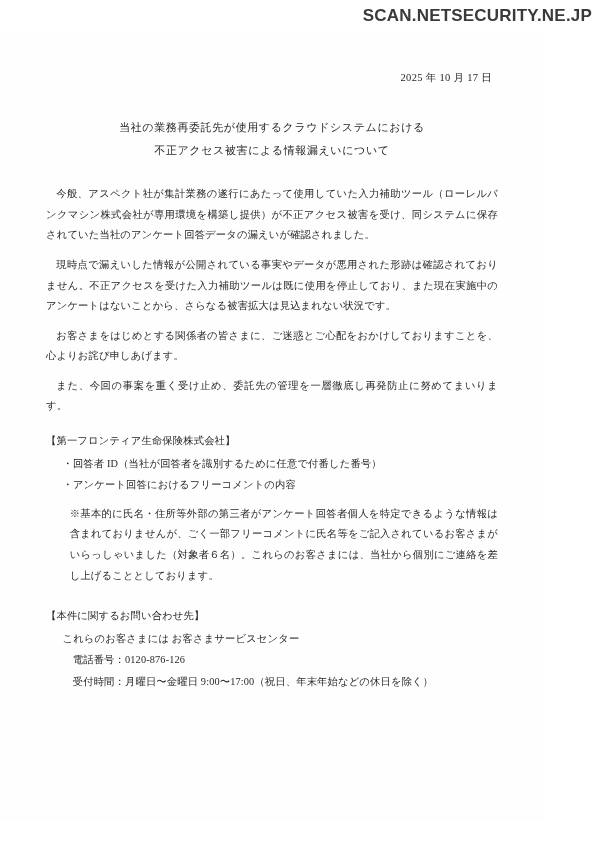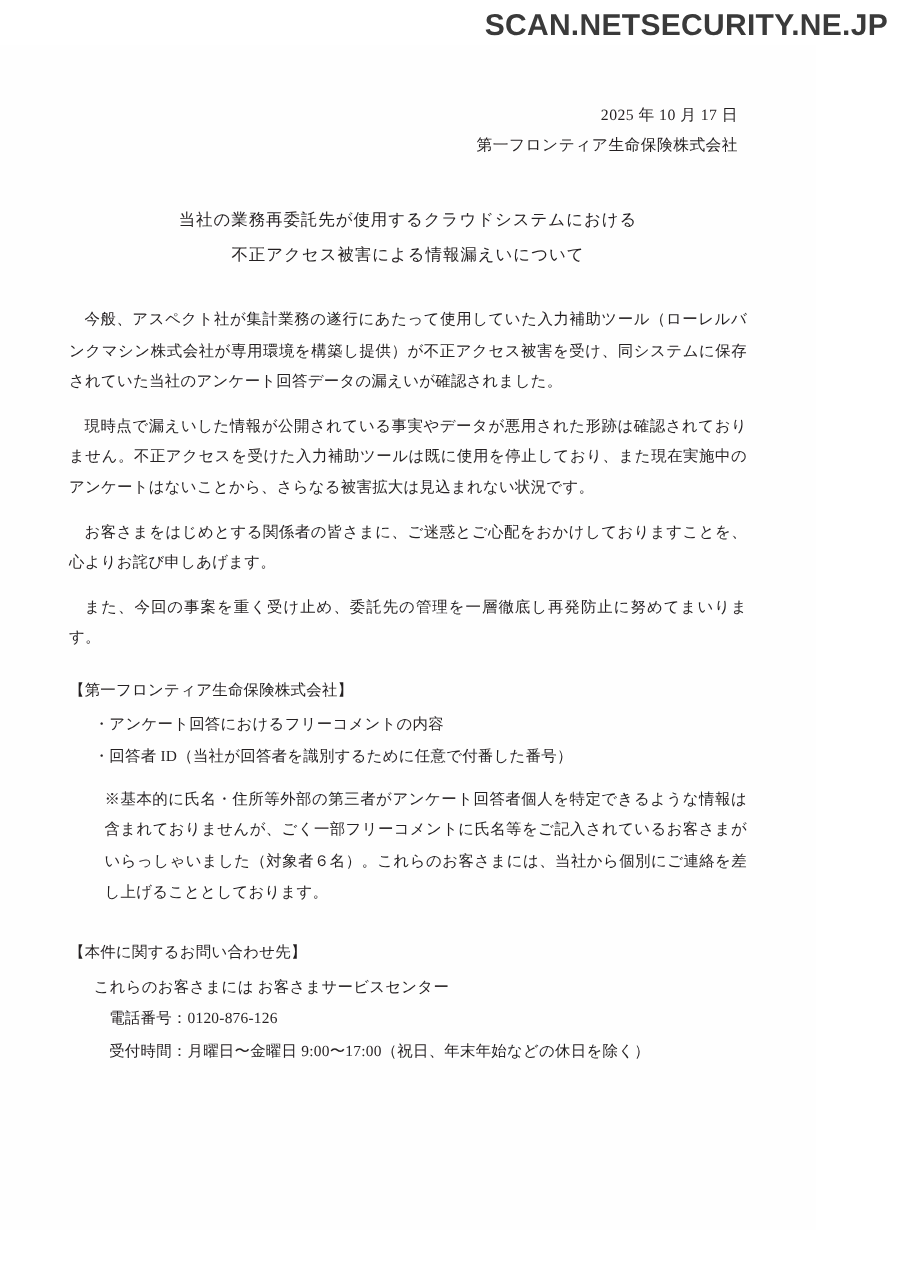--- a/index.html
+++ b/index.html
@@ -14,21 +14,21 @@
     color: #231f20;
     position: relative;
     overflow: hidden;
   }
   .watermark {
     position: absolute;
     top: 6px;
     right: 8px;
     font-family: "Liberation Sans", sans-serif;
     font-weight: bold;
-    font-size: 20px;
+    font-size: 17px;
     letter-spacing: 0.2px;
     color: #3a3a3a;
   }
   .page {
     position: absolute;
     top: 30px;
     left: 0;
     width: 544px;
     height: 790px;
     background: #fefefe;
@@ -90,38 +90,37 @@
 </style>
 </head>
 <body>
 
 <div class="watermark">SCAN.NETSECURITY.NE.JP</div>
 
 <div class="page">
 
   <div class="meta">
     <div>2025 年 10 月 17 日</div>
-    <div>第一フロンティア生命保険株式会社</div>
   </div>
 
   <div class="title-block">
     <div>当社の業務再委託先が使用するクラウドシステムにおける</div>
     <div>不正アクセス被害による情報漏えいについて</div>
   </div>
 
   <div class="body-block">
     <p class="para">今般、アスペクト社が集計業務の遂行にあたって使用していた入力補助ツール（ローレルバンクマシン株式会社が専用環境を構築し提供）が不正アクセス被害を受け、同システムに保存されていた当社のアンケート回答データの漏えいが確認されました。</p>
     <p class="para">現時点で漏えいした情報が公開されている事実やデータが悪用された形跡は確認されておりません。不正アクセスを受けた入力補助ツールは既に使用を停止しており、また現在実施中のアンケートはないことから、さらなる被害拡大は見込まれない状況です。</p>
     <p class="para">お客さまをはじめとする関係者の皆さまに、ご迷惑とご心配をおかけしておりますことを、心よりお詫び申しあげます。</p>
     <p class="para">また、今回の事案を重く受け止め、委託先の管理を一層徹底し再発防止に努めてまいります。</p>
 
     <div class="section">
       <p class="section-head">【第一フロンティア生命保険株式会社】</p>
+      <p class="bullet">・回答者 ID（当社が回答者を識別するために任意で付番した番号）</p>
       <p class="bullet">・アンケート回答におけるフリーコメントの内容</p>
-      <p class="bullet">・回答者 ID（当社が回答者を識別するために任意で付番した番号）</p>
       <p class="note">※基本的に氏名・住所等外部の第三者がアンケート回答者個人を特定できるような情報は含まれておりませんが、ごく一部フリーコメントに氏名等をご記入されているお客さまがいらっしゃいました（対象者６名）。これらのお客さまには、当社から個別にご連絡を差し上げることとしております。</p>
     </div>
 
     <div class="spacer-small"></div>
 
     <div class="section">
       <p class="section-head">【本件に関するお問い合わせ先】</p>
       <p class="contact-line">これらのお客さまには お客さまサービスセンター</p>
       <p class="contact-line lvl2">電話番号：0120-876-126</p>
       <p class="contact-line lvl2">受付時間：月曜日〜金曜日 9:00〜17:00（祝日、年末年始などの休日を除く）</p>

